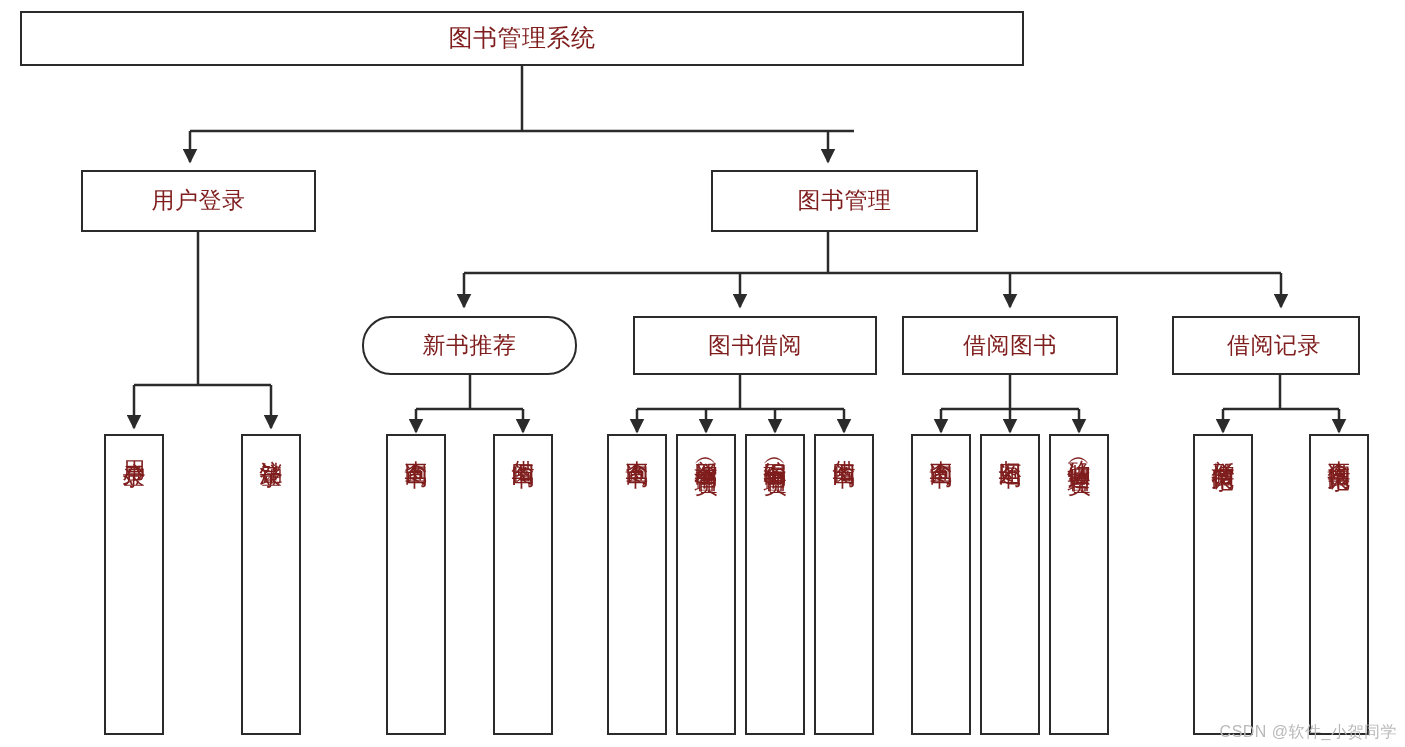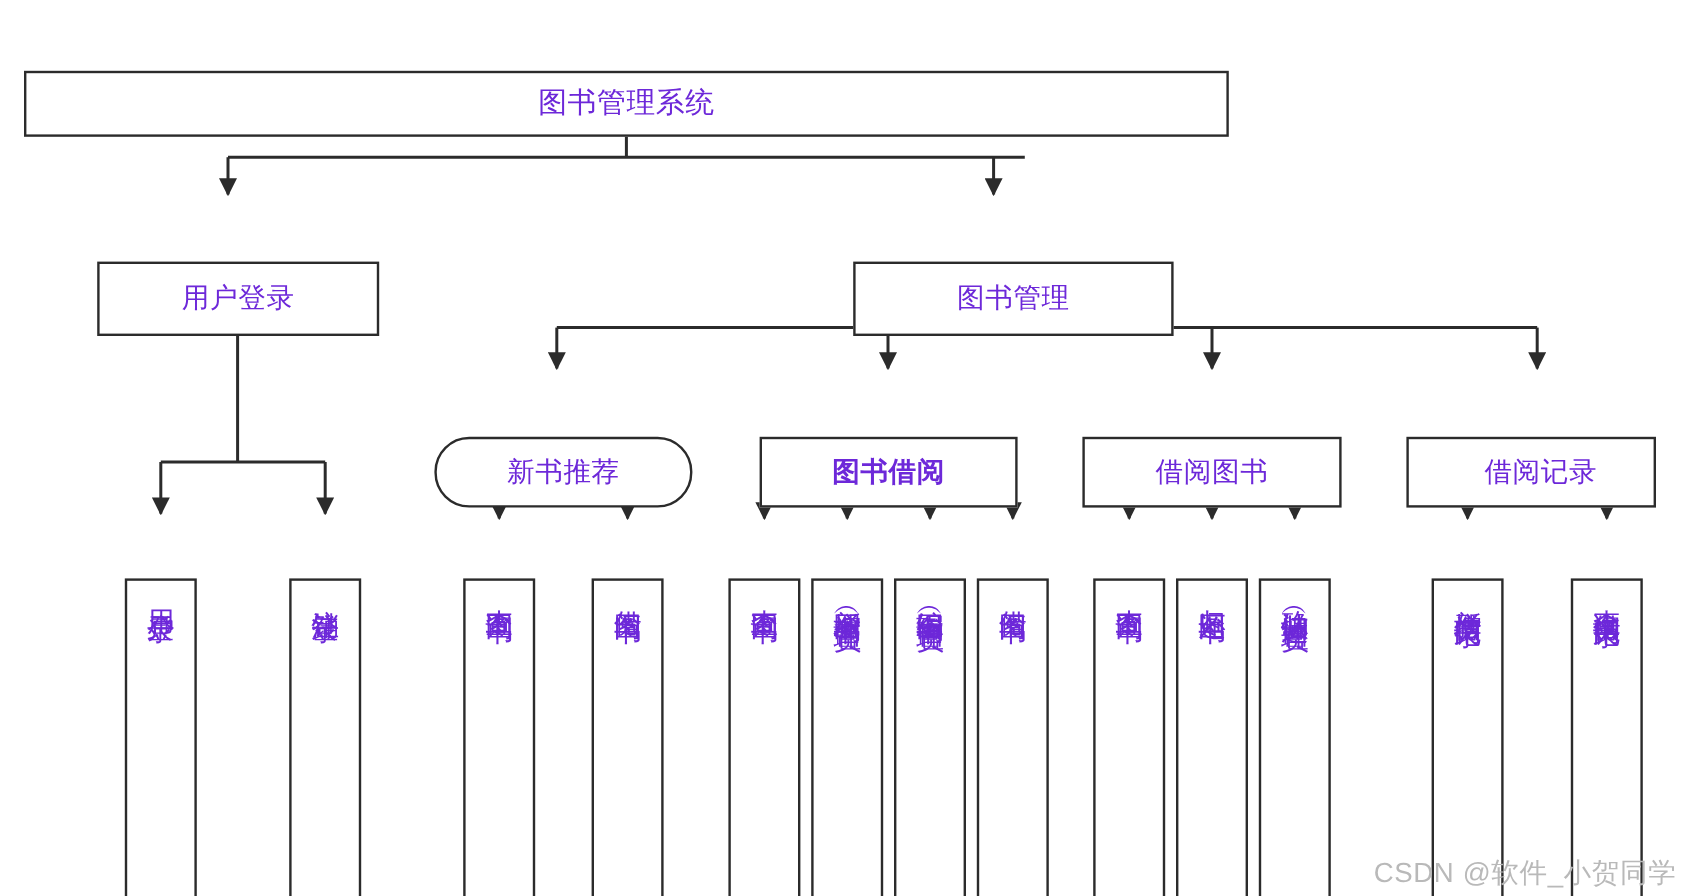--- a/index.html
+++ b/index.html
@@ -18,22 +18,21 @@
     overflow: hidden;
   }
   .node {
     position: absolute;
     box-sizing: border-box;
     border: 2.5px solid #2b2b2b;
     background: #ffffff;
     display: flex;
     align-items: center;
     justify-content: center;
-    color: #6d28d9;
-    margin-top: 48px;
+    color: #7f1d1d;
   }
   .node.h {
     
   }
   .node.h .label {
     font-size: 23px;
     line-height: 1.1;
     letter-spacing: 0.5px;
     white-space: nowrap;
   }
@@ -66,21 +65,21 @@
     stroke-width: 2.5;
     fill: none;
   }
   .arrow-head {
     fill: #2b2b2b;
   }
   #watermark {
     position: absolute;
     right: 8px;
     bottom: 4px;
-    font-size: 23px;
+    font-size: 16px;
     color: #b9b9b9;
     letter-spacing: 0.5px;
     white-space: nowrap;
     user-select: none;
   }
 </style>
 </head>
 <body>
 
 <div id="canvas">
@@ -154,27 +153,27 @@
   <div class="node h" style="left:81px; top:170px; width:235px; height:62px;">
     <span class="label">用户登录</span>
   </div>
   <div class="node h" style="left:711px; top:170px; width:267px; height:62px;">
     <span class="label">图书管理</span>
   </div>
 
   <div class="node h" style="left:362px; top:316px; width:215px; height:59px;border-radius:29px;">
     <span class="label">新书推荐</span>
   </div>
-  <div class="node h" style="left:633px; top:316px; width:215px; height:59px;font-weight:bold;">
+  <div class="node h" style="left:633px; top:316px; width:244px; height:59px;">
     <span class="label">图书借阅</span>
   </div>
   <div class="node h" style="left:902px; top:316px; width:216px; height:59px;">
     <span class="label">借阅图书</span>
   </div>
-  <div class="node h" style="left:1172px; top:316px; width:208px; height:59px;padding-left:16px;">
+  <div class="node h" style="left:1172px; top:316px; width:188px; height:59px;padding-left:16px;">
     <span class="label">借阅记录</span>
   </div>
 
   <div class="node v" style="left:104px; top:434px; width:60px; height:301px;">
     <span class="label">用户登录</span>
   </div>
   <div class="node v" style="left:241px; top:434px; width:60px; height:301px;">
     <span class="label">注销登录</span>
   </div>
 

